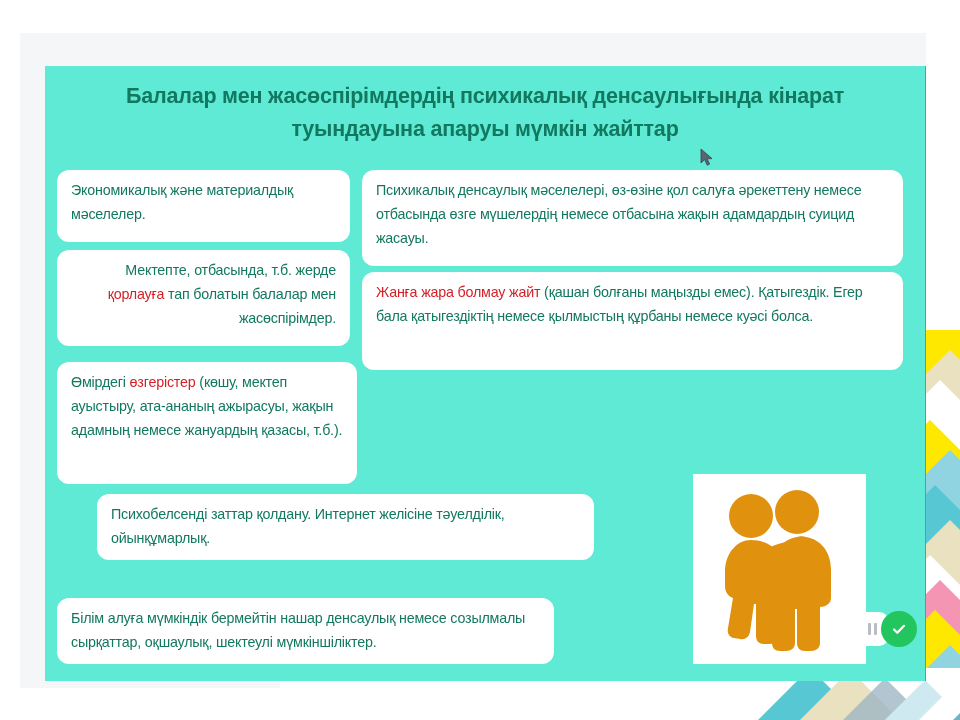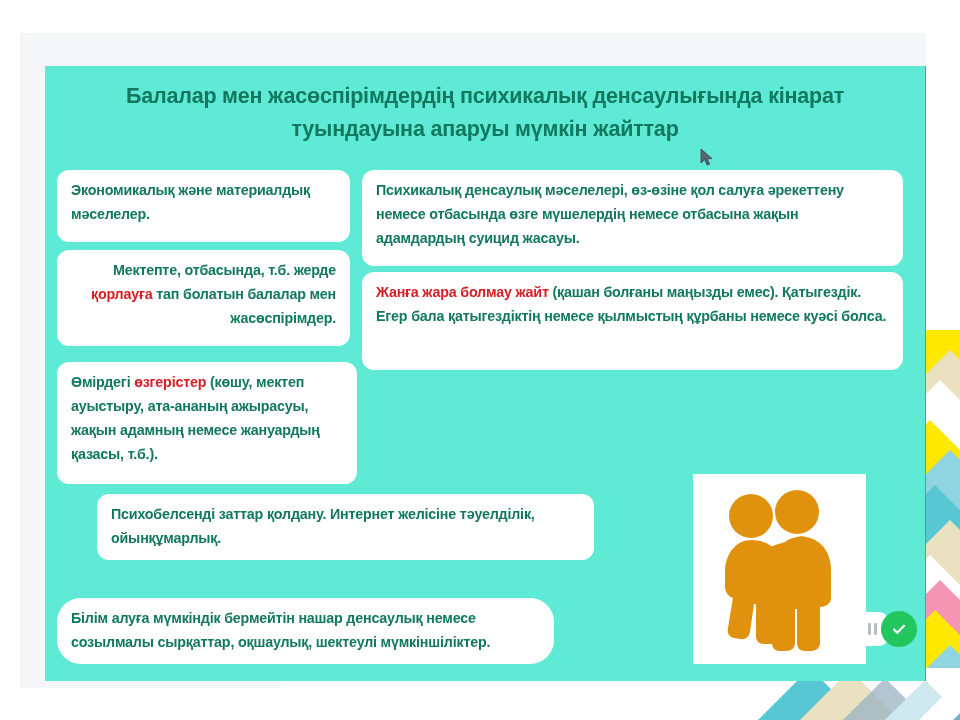--- a/index.html
+++ b/index.html
@@ -41,42 +41,42 @@
     font-size:21.5px;
     line-height:33px;
     letter-spacing:-0.2px;
   }
 
   .card{
     position:absolute;
     background:#ffffff;
     border-radius:12px;
     color:#12785f;
-    font-weight:bold;
+    font-weight:normal;
     font-size:14.3px;
     line-height:24px;
     padding:8px 14px;
     box-sizing:border-box;
     letter-spacing:-0.2px;
   }
   .card .hl{color:#d41f26;}
 
   
   #card-economic   {left:12px; top:104px; width:293px; height:72px;}
   #card-bullying   {left:12px; top:184px; width:293px; height:96px;text-align:right;}
   #card-lifechange {left:12px; top:296px; width:300px; height:122px;}
 
   
   #card-suicide    {left:317px; top:104px; width:541px; height:96px;}
   #card-trauma     {left:317px; top:206px; width:541px; height:98px;}
   #card-neglect    {left:317px; top:310px; width:541px; height:100px;}
 
   
   #card-substances {left:12px; top:428px; width:497px; height:66px;margin-left:40px;}
-  #card-education  {left:12px; top:532px; width:497px; height:66px;border-radius:24px;}
+  #card-education  {left:12px; top:532px; width:497px; height:66px;}
 
   
   .illus-panel{
     position:absolute;left:648px;top:408px;width:173px;height:190px;
     background:#ffffff;
     overflow:hidden;
   }
   .illus-svg{position:absolute;left:50%;top:50%;transform:translate(-50%,-50%);}
 
   

